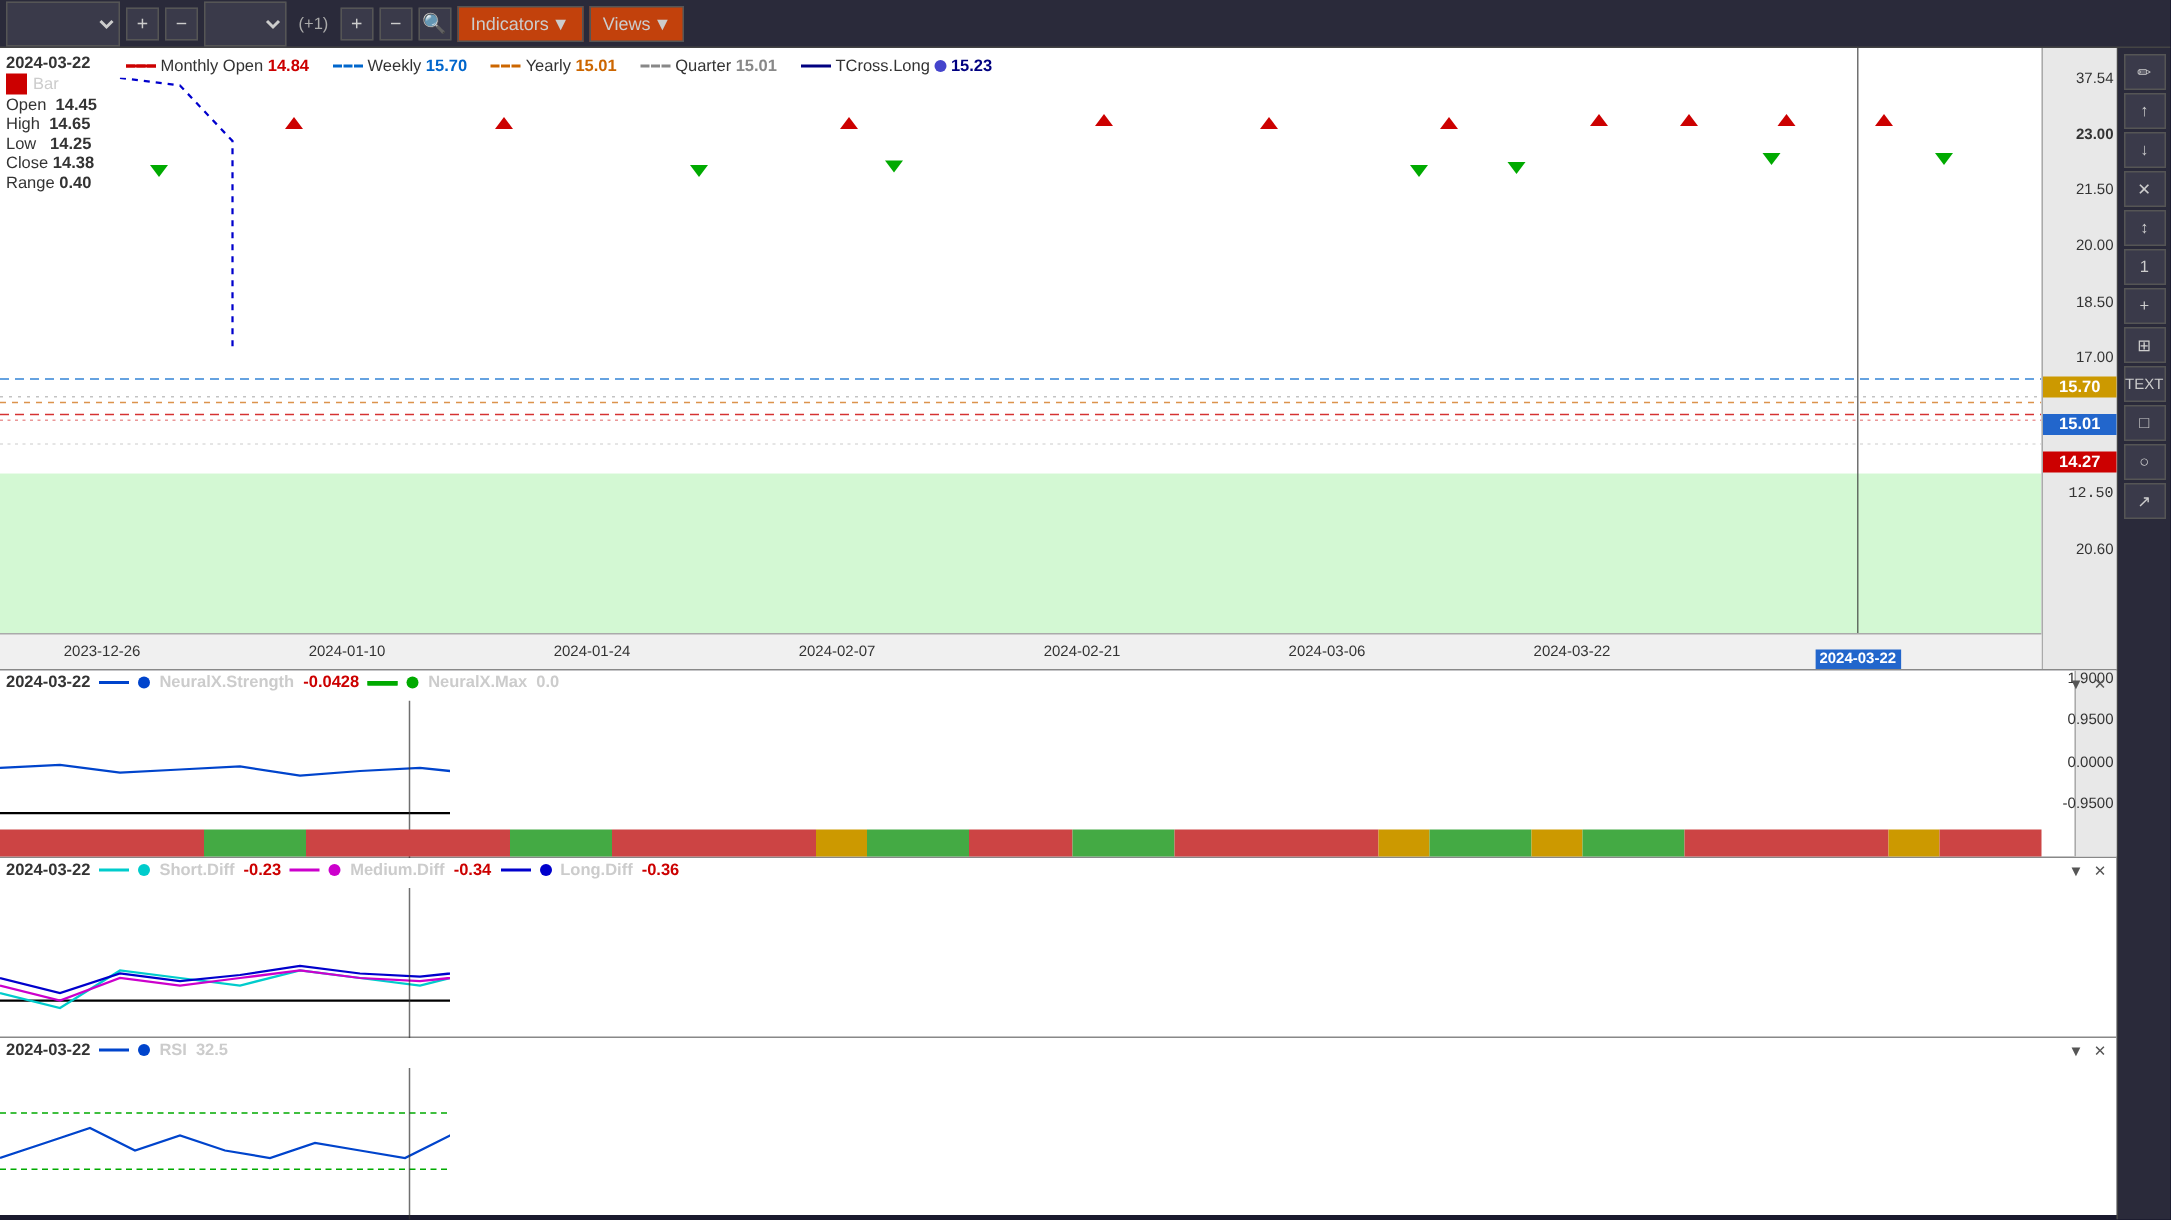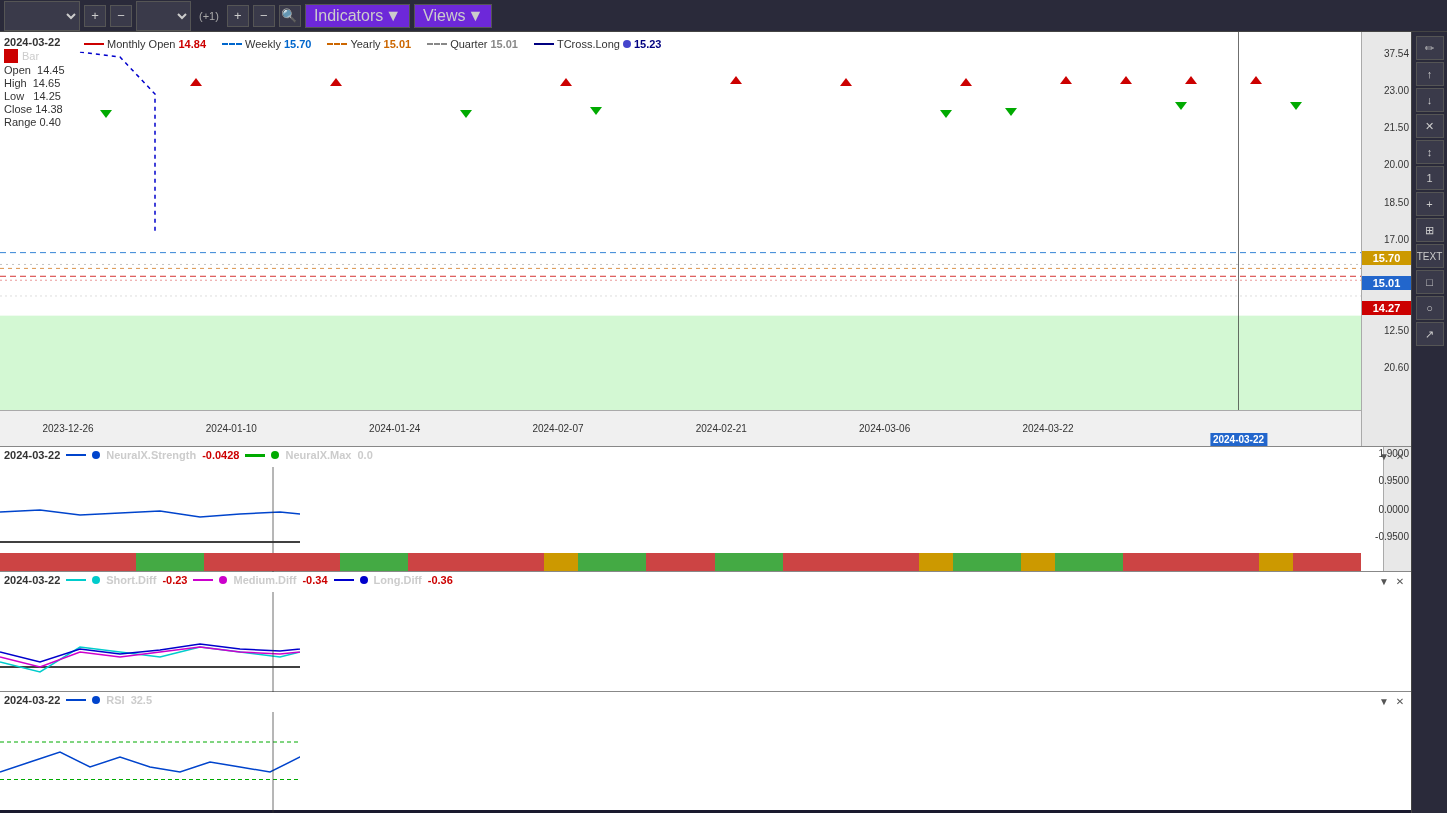--- a/index.html
+++ b/index.html
@@ -51,25 +51,25 @@
       flex: 1;
       text-align: center;
       font-size: 13px;
       color: #ddd;
       font-weight: bold;
     }
     .tb-right {
       display: flex; gap: 4px; align-items: center;
     }
     .tb-dropdown-btn {
-      background: #6d28d9;
+      background: #c2410c;
       border: 1px solid #555;
       color: #ccc;
       padding: 2px 8px;
-      font-size: 16px;
+      font-size: 12px;
       height: 24px;
       cursor: pointer;
       display: flex; align-items: center; gap: 2px;
     }
 
     
     #main-layout {
       display: flex;
       width: 1447px;
       height: 781px;
@@ -125,21 +125,21 @@
     .chart-date-label {
       font-size: 11px;
       color: #333;
       font-weight: bold;
       background: rgba(255,255,255,0.8);
     }
     .ohlc-row {
       font-size: 11px;
       color: #333;
     }
-    .ohlc-val { font-weight: normal; }
+    .ohlc-val { font-weight: bold; }
 
     
     #price-legend {
       position: absolute;
       top: 4px;
       left: 80px;
       display: flex;
       gap: 16px;
       z-index: 10;
       background: rgba(255,255,255,0.7);
@@ -171,21 +171,21 @@
       color: #333;
       transform: translateY(-50%);
     }
 
     
     #date-axis {
       position: absolute;
       bottom: 0;
       left: 0;
       right: 50px;
-      height: 36px;
+      height: 24px;
       background: #f0f0f0;
       border-top: 1px solid #aaa;
       display: flex;
       align-items: center;
     }
     .date-tick {
       position: absolute;
       font-size: 10px;
       color: #333;
       transform: translateX(-50%);
@@ -408,30 +408,30 @@
           <polygon points="1290,70 1296,78 1302,70"></polygon>
         </g>
 
         <polyline points="80,20 120,25 155,62 155,200" fill="none" stroke="#0000cc" stroke-width="1.5" stroke-dasharray="4,4"></polyline>
 
         <line x1="91%" y1="0" x2="91%" y2="100%" stroke="#333" stroke-width="1" opacity="0.7"></line>
       </svg>
 
       <div id="price-scale">
         <span class="scale-label" style="top:5%;">37.54</span>
-        <span class="scale-label" style="top:14%;">23.00</span>
+        <span class="scale-label" style="top:14%;font-weight:bold;">23.00</span>
         <span class="scale-label" style="top:23%;">21.50</span>
         <span class="scale-label" style="top:32%;">20.00</span>
         <span class="scale-label" style="top:41%;">18.50</span>
         <span class="scale-label" style="top:50%;">17.00</span>
 
         <div style="position:absolute;right:0;top:53%;width:100%;background:#cc9900;color:#fff;text-align:center;font-size:11px;font-weight:bold;padding:1px;">15.70</div>
         <div style="position:absolute;right:0;top:59%;width:100%;background:#2266cc;color:#fff;text-align:center;font-size:11px;font-weight:bold;padding:1px;">15.01</div>
         <div style="position:absolute;right:0;top:65%;width:100%;background:#cc0000;color:#fff;text-align:center;font-size:11px;font-weight:bold;padding:1px;">14.27</div>
-        <span class="scale-label" style="top:72%;">12.50</span>
+        <span class="scale-label" style="top:72%;font-family:Liberation Mono, monospace;">12.50</span>
         <span class="scale-label" style="top:81%;">20.60</span>
       </div>
 
       <div id="date-axis">
         <span class="date-tick" style="left:5%;">2023-12-26</span>
         <span class="date-tick" style="left:17%;">2024-01-10</span>
         <span class="date-tick" style="left:29%;">2024-01-24</span>
         <span class="date-tick" style="left:41%;">2024-02-07</span>
         <span class="date-tick" style="left:53%;">2024-02-21</span>
         <span class="date-tick" style="left:65%;">2024-03-06</span>

